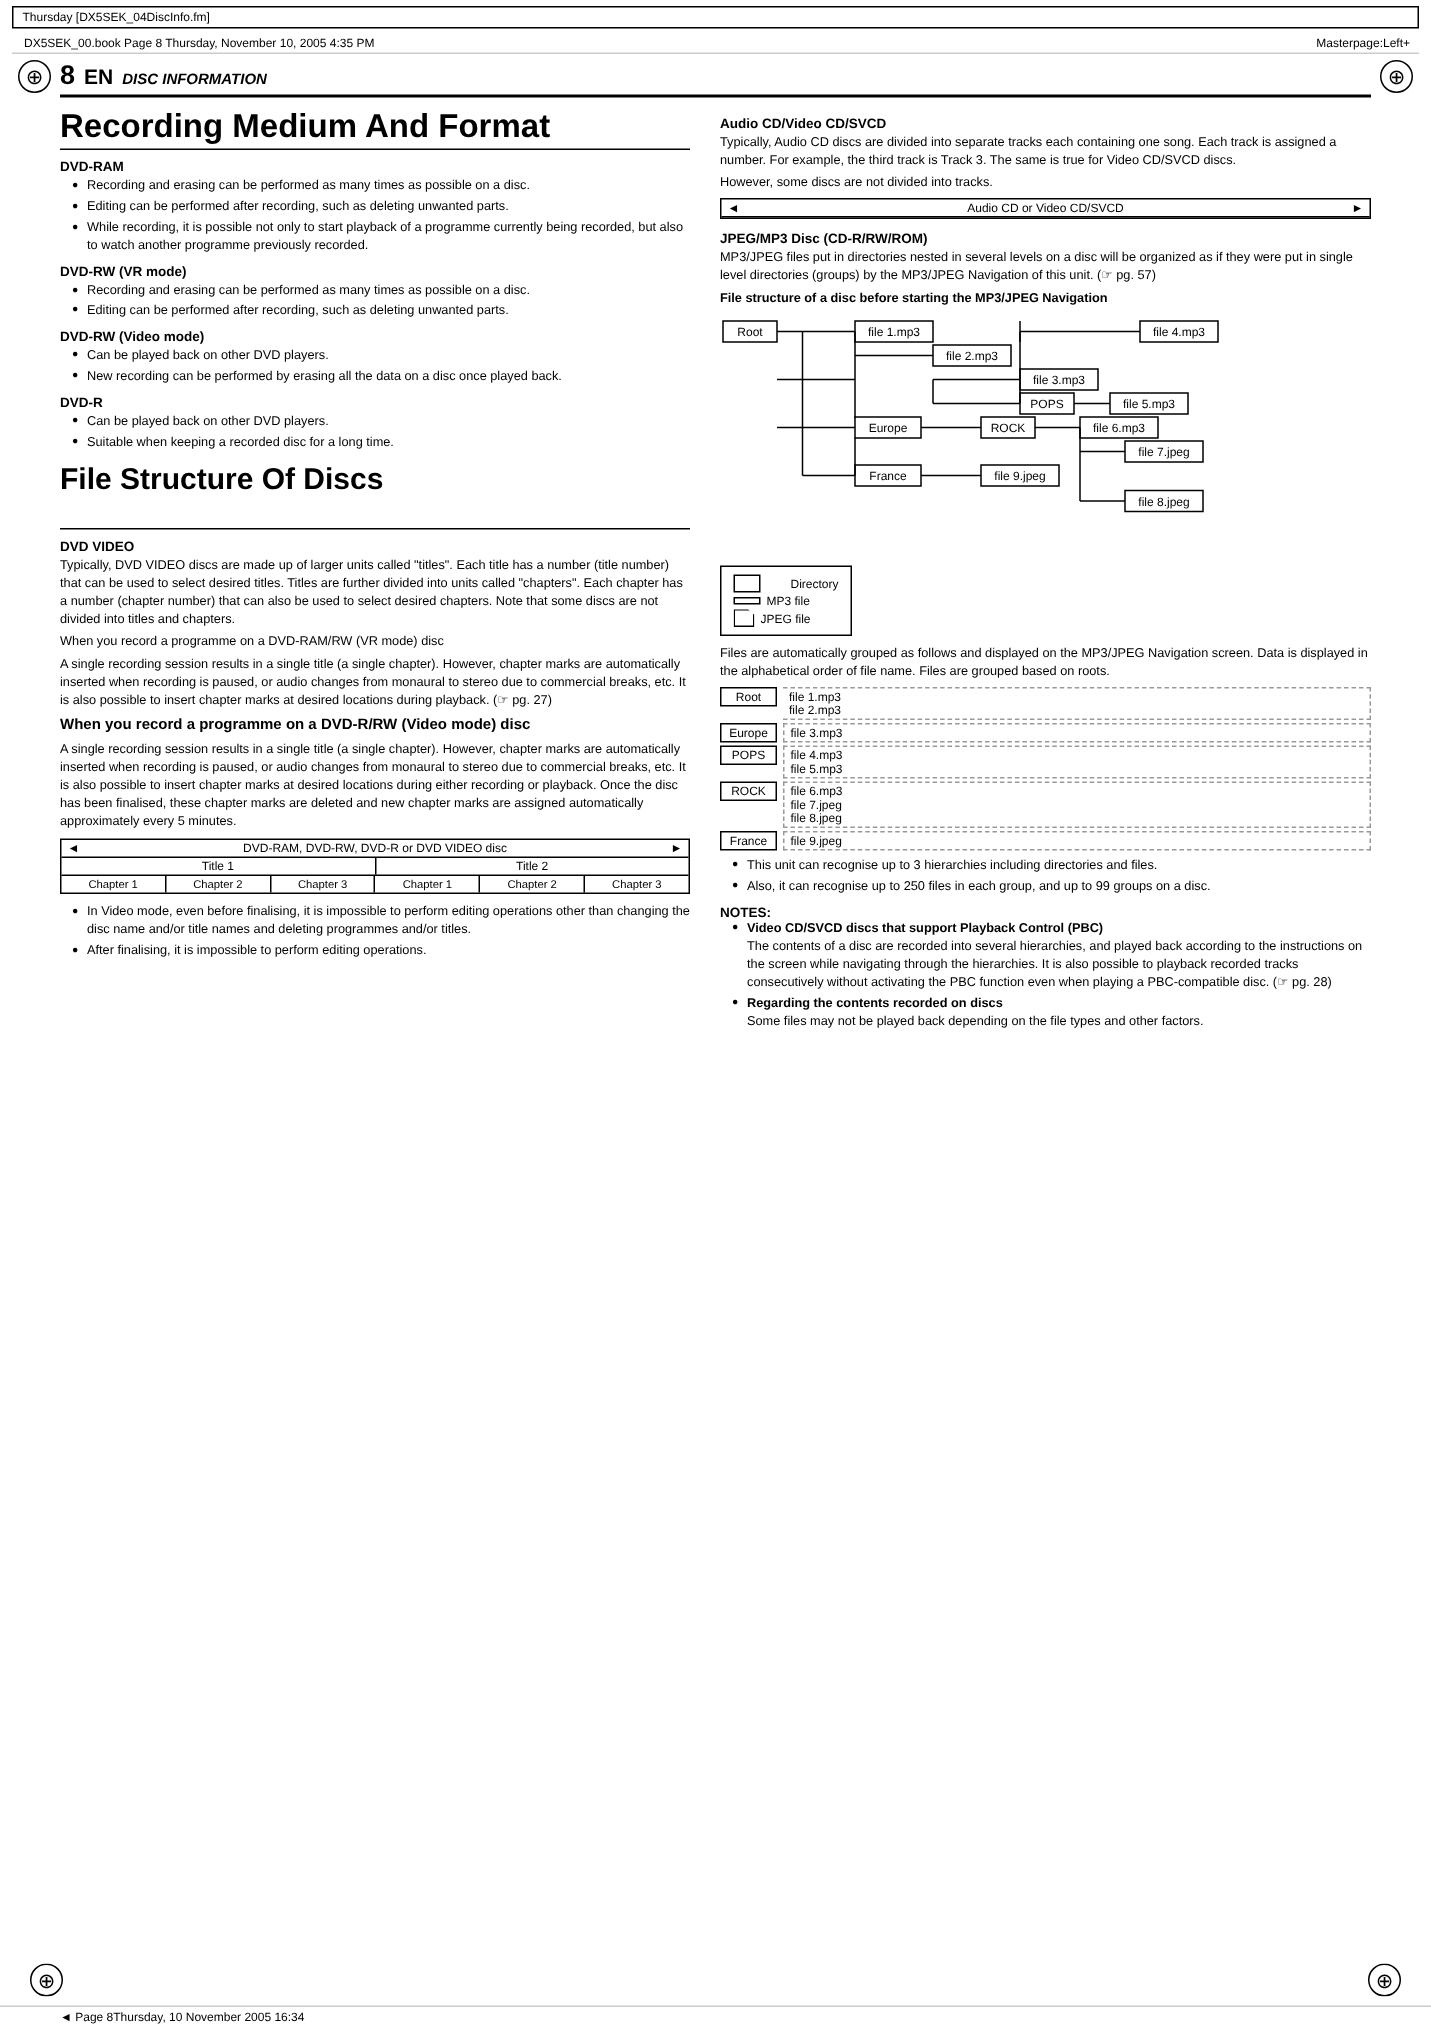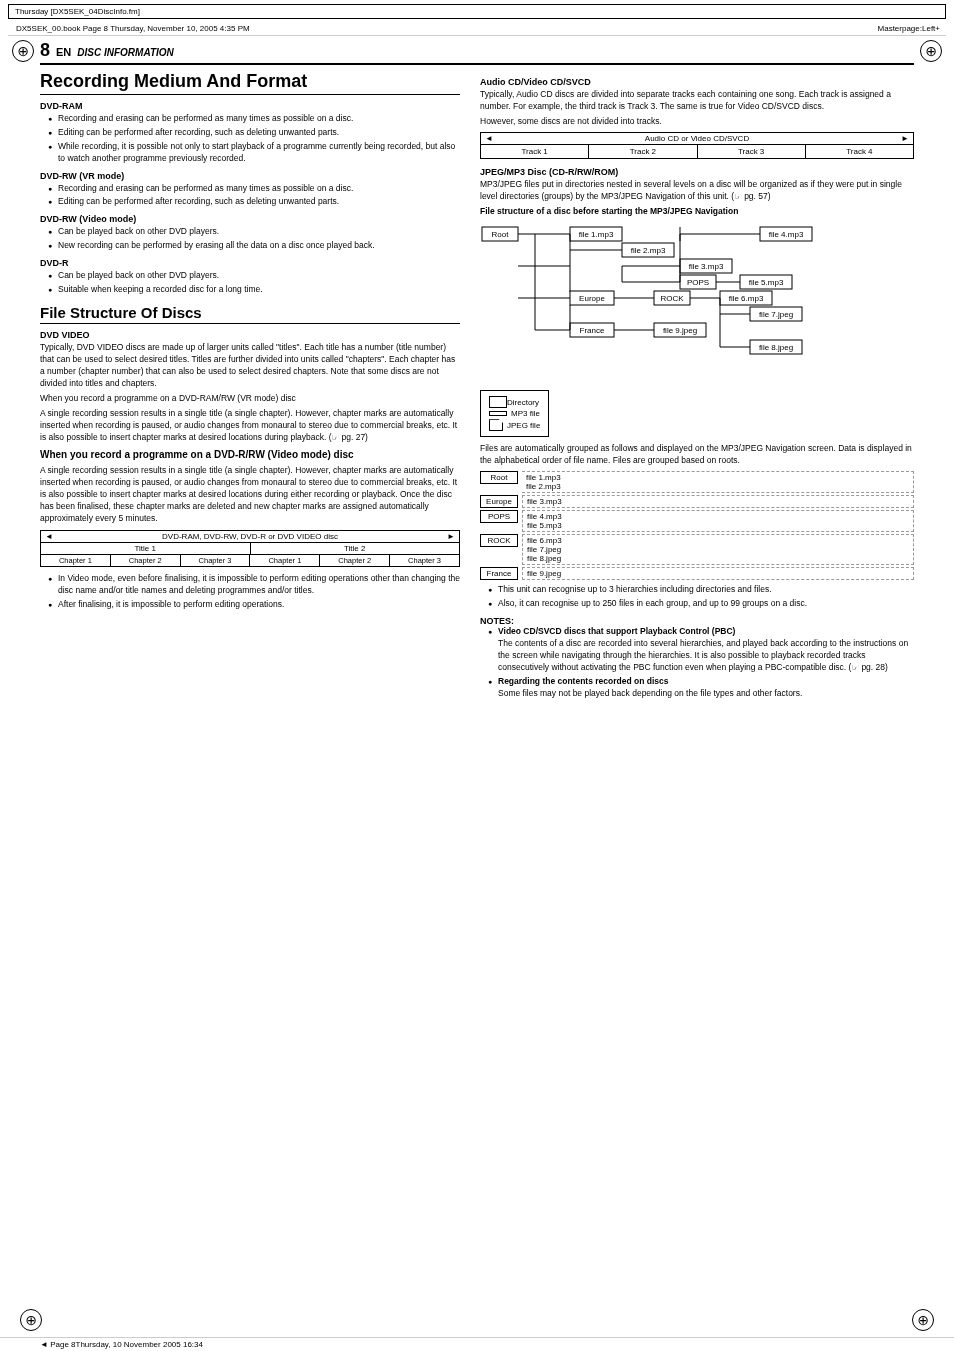--- a/index.html
+++ b/index.html
@@ -46,21 +46,21 @@
       border-bottom: 2px solid #000;
       padding-bottom: 2px;
     }
 
     .page-number {
       font-size: 18px;
       font-weight: bold;
     }
 
     .en-label {
-      font-size: 11px;
+      font-size: 14px;
       font-weight: bold;
       vertical-align: super;
     }
 
     .section-title {
       font-style: italic;
       font-size: 10px;
       font-weight: bold;
       text-transform: uppercase;
     }
@@ -74,21 +74,21 @@
     .col-left {
       width: 420px;
       flex-shrink: 0;
     }
 
     .col-right {
       flex: 1;
     }
 
     .main-heading {
-      font-size: 18px;
+      font-size: 22px;
       font-weight: bold;
       border-bottom: 1px solid #000;
       margin-bottom: 6px;
       padding-bottom: 2px;
     }
 
     .subsection-title {
       font-size: 9px;
       font-weight: bold;
       margin: 6px 0 2px 0;
@@ -189,21 +189,21 @@
       </div>
 
       <div>
         <div class="subsection-title">DVD-R</div>
         <ul class="bullet-list">
           <li>Can be played back on other DVD players.</li>
           <li>Suitable when keeping a recorded disc for a long time.</li>
         </ul>
       </div>
 
-      <div style="font-size:15px; font-weight:bold; border-bottom:1px solid #000; margin: 8px 0 4px 0; padding-bottom:2px;">File Structure Of Discs</div>
+      <div style="font-size:20px; font-weight:bold; border-bottom:1px solid #000; margin: 8px 0 4px 0; padding-bottom:20px;">File Structure Of Discs</div>
 
       <div>
         <div class="subsection-title">DVD VIDEO</div>
         <p>Typically, DVD VIDEO discs are made up of larger units called "titles". Each title has a number (title number) that can be used to select desired titles. Titles are further divided into units called "chapters". Each chapter has a number (chapter number) that can also be used to select desired chapters. Note that some discs are not divided into titles and chapters.</p>
       </div>
 
       <p style="font-weight:normal; font-size:8.5px; margin-top:4px;"><span>When you record a programme on a DVD-RAM/RW (VR mode) disc</span></p>
       <p>A single recording session results in a single title (a single chapter). However, chapter marks are automatically inserted when recording is paused, or audio changes from monaural to stereo due to commercial breaks, etc. It is also possible to insert chapter marks at desired locations during playback. (☞ pg. 27)</p>
 
       <p style="font-weight:bold; font-size:10px; margin-top:4px;"><span>When you record a programme on a DVD-R/RW (Video mode) disc</span></p>
@@ -246,26 +246,20 @@
         <div class="subsection-title">Audio CD/Video CD/SVCD</div>
         <p>Typically, Audio CD discs are divided into separate tracks each containing one song. Each track is assigned a number. For example, the third track is Track 3. The same is true for Video CD/SVCD discs.</p>
         <p>However, some discs are not divided into tracks.</p>
 
         <div style="border:1px solid #000; font-size:8px; margin:4px 0;">
           <div style="display:flex; justify-content:space-between; padding:1px 4px; border-bottom:1px solid #000;">
             <span>◄</span>
             <span>Audio CD or Video CD/SVCD</span>
             <span>►</span>
           </div>
-          <div style="display:flex;">
-            <div style="flex:1; border-right:1px solid #000; text-align:center; padding:2px 1px; font-size:8px;">Track 1</div>
-            <div style="flex:1; border-right:1px solid #000; text-align:center; padding:2px 1px; font-size:8px;">Track 2</div>
-            <div style="flex:1; border-right:1px solid #000; text-align:center; padding:2px 1px; font-size:8px;">Track 3</div>
-            <div style="flex:1; text-align:center; padding:2px 1px; font-size:8px;">Track 4</div>
-          </div>
         </div>
       </div>
 
       <div>
         <div class="subsection-title">JPEG/MP3 Disc (CD-R/RW/ROM)</div>
         <p>MP3/JPEG files put in directories nested in several levels on a disc will be organized as if they were put in single level directories (groups) by the MP3/JPEG Navigation of this unit. (☞ pg. 57)</p>
 
         <p style="font-weight:bold; font-size:8.5px; margin:4px 0 2px 0;"><span>File structure of a disc before starting the MP3/JPEG Navigation</span></p>
 
         
@@ -344,21 +338,21 @@
             <line x1="252" y1="12" x2="280" y2="12" stroke="black" stroke-width="1"></line>
             <line x1="200" y1="12" x2="252" y2="12" stroke="black" stroke-width="1"></line>
             <line x1="200" y1="5" x2="200" y2="19" stroke="black" stroke-width="1"></line>
             <line x1="200" y1="12" x2="200" y2="44" stroke="black" stroke-width="1"></line>
 
           </svg>
         </div>
 
         
         <div style="border:1px solid #000; display:inline-block; padding:4px 8px; margin:2px 0 6px 0; font-size:8px;">
-          <div style="display:flex; align-items:center; gap:0; margin:1px 0;">
+          <div style="display:flex; align-items:center; gap:20px; margin:1px 0;">
             <div style="width:18px; height:12px; border:1px solid #000; background:#fff;"></div>
             <span>Directory</span>
           </div>
           <div style="display:flex; align-items:center; gap:4px; margin:1px 0;">
             <div style="width:18px; height:5px; border:1px solid #000; background:#fff;"></div>
             <span>MP3 file</span>
           </div>
           <div style="display:flex; align-items:center; gap:4px; margin:1px 0;">
             <div style="width:14px; height:12px; background:#fff; border:1px solid #000; clip-path:polygon(0 0, 70% 0, 100% 30%, 100% 100%, 0 100%);"></div>
             <span>JPEG file</span>

